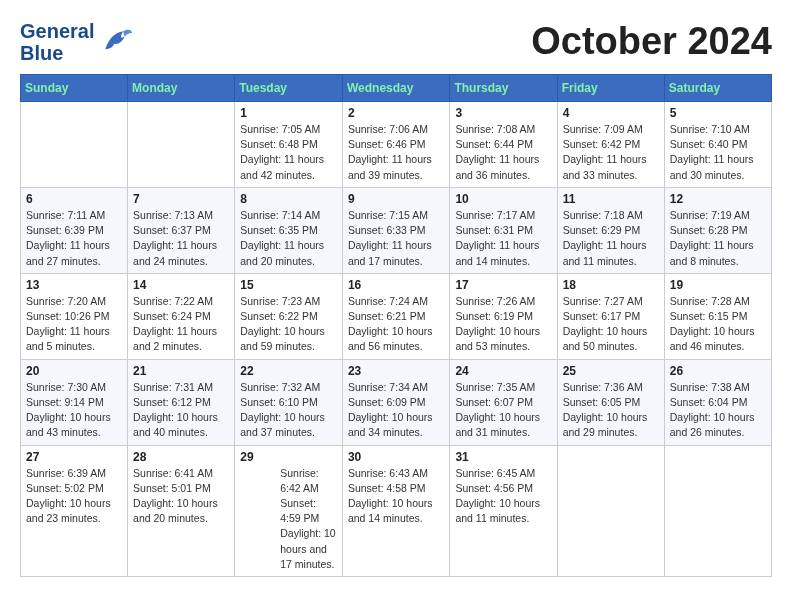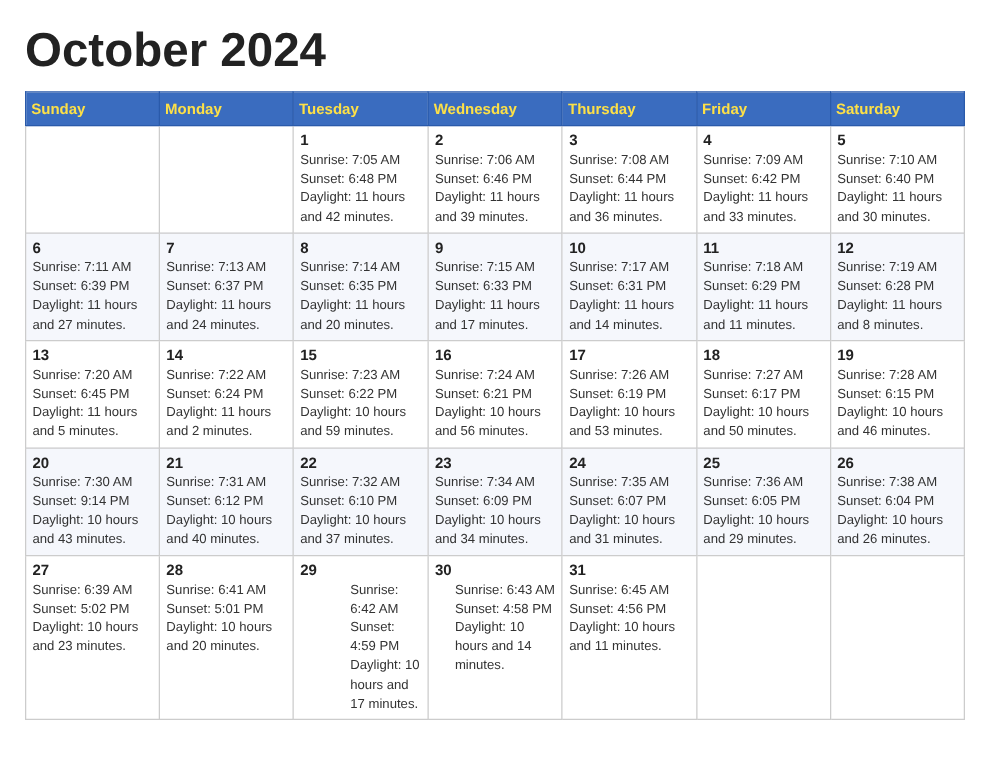--- a/index.html
+++ b/index.html
@@ -37,21 +37,21 @@
       font-size: 15px;
       color: #444;
     }
     .calendar {
       width: 100%;
       border-collapse: collapse;
       font-size: 11px;
     }
     .calendar th {
       background-color: #3a6cbf;
-      color: #fde047;
+      color: #86efac;
       padding: 6px 4px;
       text-align: left;
       font-size: 12px;
       font-weight: bold;
       border: 1px solid #2a5aaa;
     }
     .calendar td {
       border: 1px solid #ccc;
       vertical-align: top;
       padding: 4px 5px;
@@ -75,20 +75,34 @@
       line-height: 1.45;
     }
     .empty-cell {
       background: #fff !important;
     }
   </style>
 </head>
 <body>
 
 <div class="header">
+  <div class="logo">
+    <div>
+      <div style="display:flex;align-items:center;">
+        <div>
+          <div style="font-size:20px;font-weight:bold;color:#1a4a8a;line-height:1.1;">General</div>
+          <div style="font-size:20px;font-weight:bold;color:#1a4a8a;line-height:1.1;">Blue</div>
+        </div>
+        <svg class="logo-bird" viewBox="0 0 40 40" xmlns="http://www.w3.org/2000/svg">
+          <path d="M8,28 Q14,10 28,8 Q22,18 30,14 Q24,24 18,22 Q16,28 8,28Z" fill="#3a6cbf"></path>
+          <path d="M28,8 Q36,4 38,10 Q32,10 30,14 Q28,10 28,8Z" fill="#5a8cd8"></path>
+        </svg>
+      </div>
+    </div>
+  </div>
   <div class="title-block">
     <div class="month-title">October 2024</div>
   </div>
 </div>
 
 <table class="calendar">
   <thead>
     <tr>
     <th>Sunday</th>
         <th>Monday</th>
@@ -175,21 +189,21 @@
           <span class="day-num">12</span>
           <div class="day-info" style="white-space: pre-line;">Sunrise: 7:19 AM
 Sunset: 6:28 PM
 Daylight: 11 hours and 8 minutes.</div>
         </td>
       </tr>
       <tr>
         <td>
           <span class="day-num">13</span>
           <div class="day-info" style="white-space: pre-line;">Sunrise: 7:20 AM
-Sunset: 6:45 PM
+Sunset: 10:26 PM
 Daylight: 11 hours and 5 minutes.</div>
         </td>
         <td>
           <span class="day-num">14</span>
           <div class="day-info" style="white-space: pre-line;">Sunrise: 7:22 AM
 Sunset: 6:24 PM
 Daylight: 11 hours and 2 minutes.</div>
         </td>
         <td>
           <span class="day-num">15</span>
@@ -280,21 +294,21 @@
 Daylight: 10 hours and 20 minutes.</div>
         </td>
         <td>
           <span class="day-num">29</span>
           <div class="day-info" style="white-space: pre-line; margin-left: 40px;">Sunrise: 6:42 AM
 Sunset: 4:59 PM
 Daylight: 10 hours and 17 minutes.</div>
         </td>
         <td>
           <span class="day-num">30</span>
-          <div class="day-info" style="white-space: pre-line; margin-left: 16px;">Sunrise: 6:43 AM
+          <div class="day-info" style="white-space: pre-line;">Sunrise: 6:43 AM
 Sunset: 4:58 PM
 Daylight: 10 hours and 14 minutes.</div>
         </td>
         <td>
           <span class="day-num">31</span>
           <div class="day-info" style="white-space: pre-line;">Sunrise: 6:45 AM
 Sunset: 4:56 PM
 Daylight: 10 hours and 11 minutes.</div>
         </td>
         <td class="empty-cell"></td>

